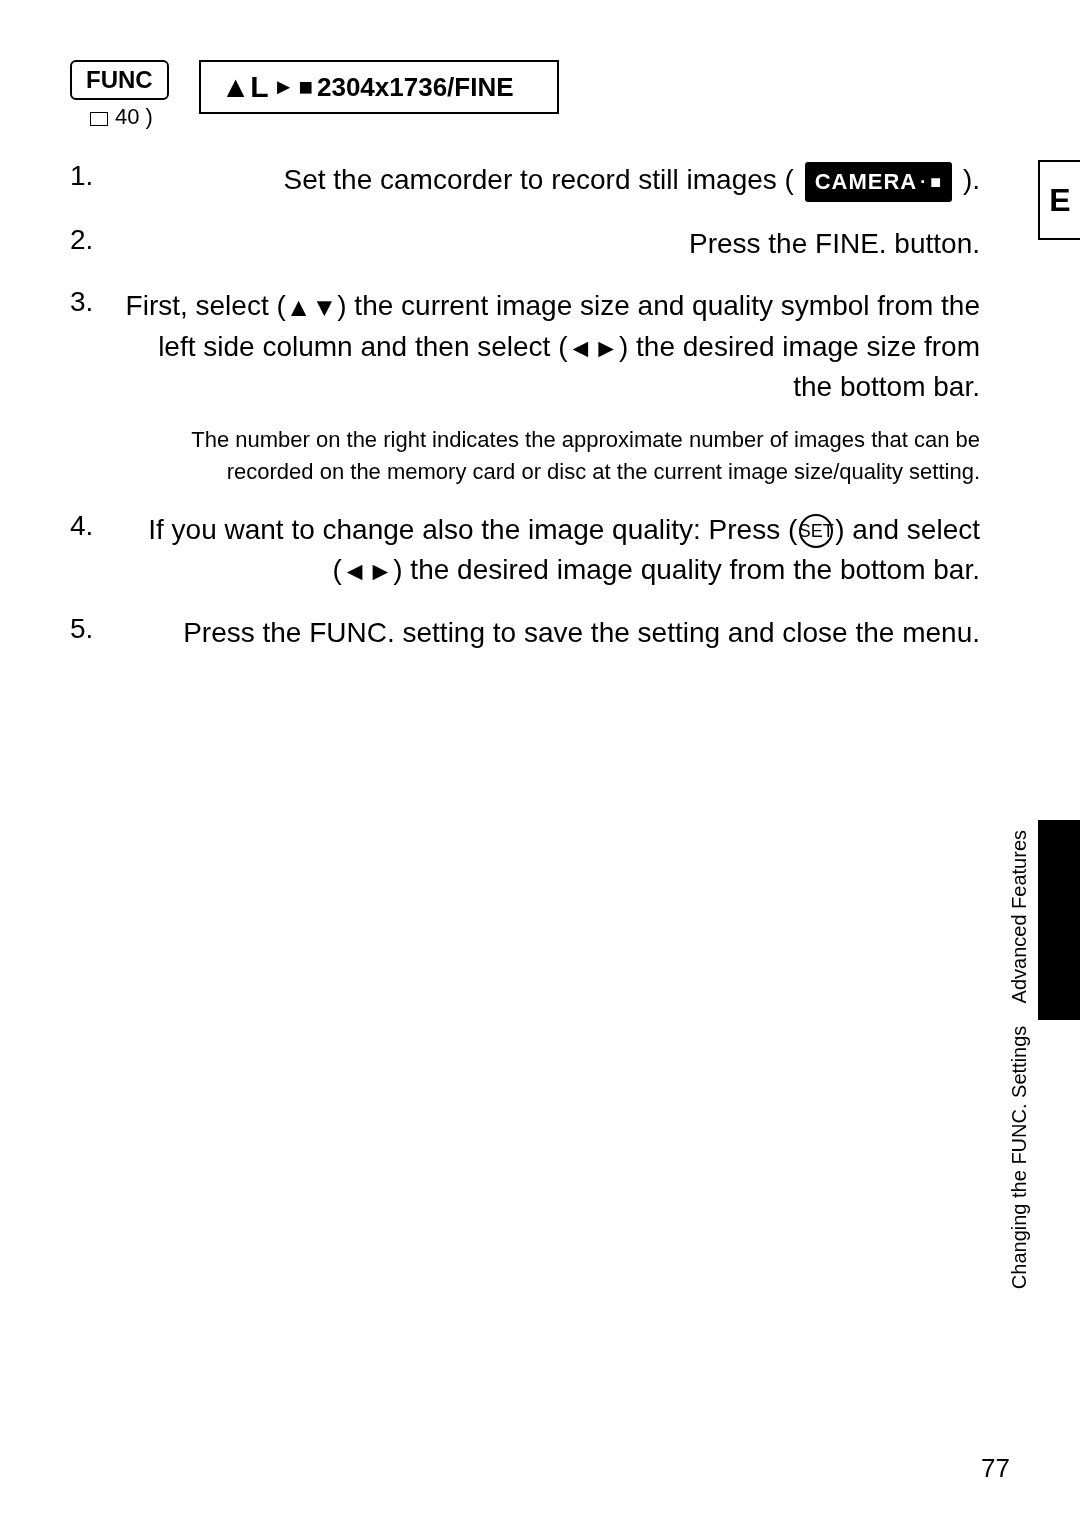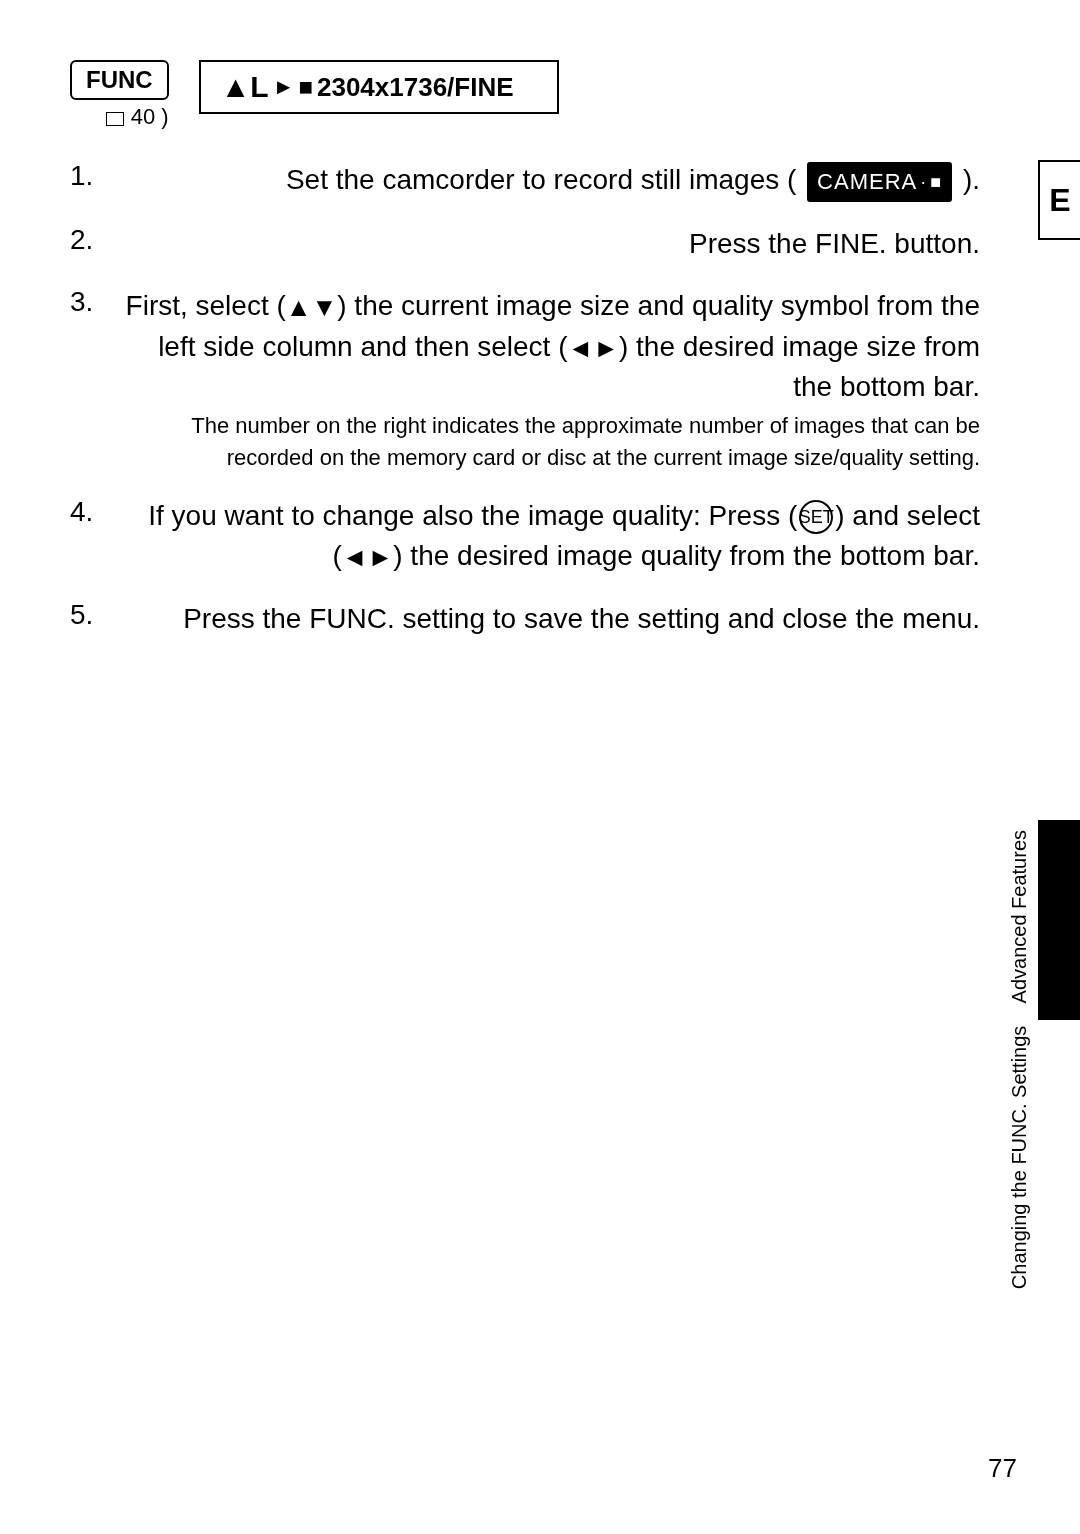--- a/index.html
+++ b/index.html
@@ -27,21 +27,21 @@
     .top-section {
       display: flex;
       align-items: flex-start;
       gap: 30px;
       margin-bottom: 30px;
     }
 
     .func-box {
       display: flex;
       flex-direction: column;
-      align-items: flex-end;
+      align-items: center;
     }
 
     .func-button {
       border: 2px solid #000;
       border-radius: 6px;
       padding: 4px 14px;
       font-size: 24px;
       font-weight: bold;
       display: inline-block;
       background: #fff;
@@ -112,34 +112,34 @@
     .step-content {
       flex: 1;
       font-size: 28px;
       line-height: 1.45;
       text-align: right;
     }
 
     .step-content .sub-note {
       font-size: 22px;
       line-height: 1.45;
-      margin-top: 2px;
+      margin-top: 16px;
       color: #000;
     }
 
     
     .camera-badge {
       display: inline-flex;
       align-items: center;
       background: #000;
       color: #fff;
       border: 2px solid #000;
       padding: 2px 8px;
       font-size: 22px;
-      font-weight: normal;
+      font-weight: bold;
       letter-spacing: 1px;
       border-radius: 3px;
       vertical-align: middle;
       margin: 0 3px;
     }
 
     .camera-badge .dot {
       margin: 0 3px;
       font-size: 18px;
     }
@@ -208,21 +208,21 @@
       font-size: 20px;
       line-height: 1.3;
       color: #000;
       white-space: nowrap;
     }
 
     
     .page-number {
       position: absolute;
       bottom: 50px;
-      right: 63px;
+      right: 70px;
       font-size: 26px;
     }
 
     
     .size-L {
       font-size: 30px;
       font-weight: bold;
     }
   </style>
 </head>

